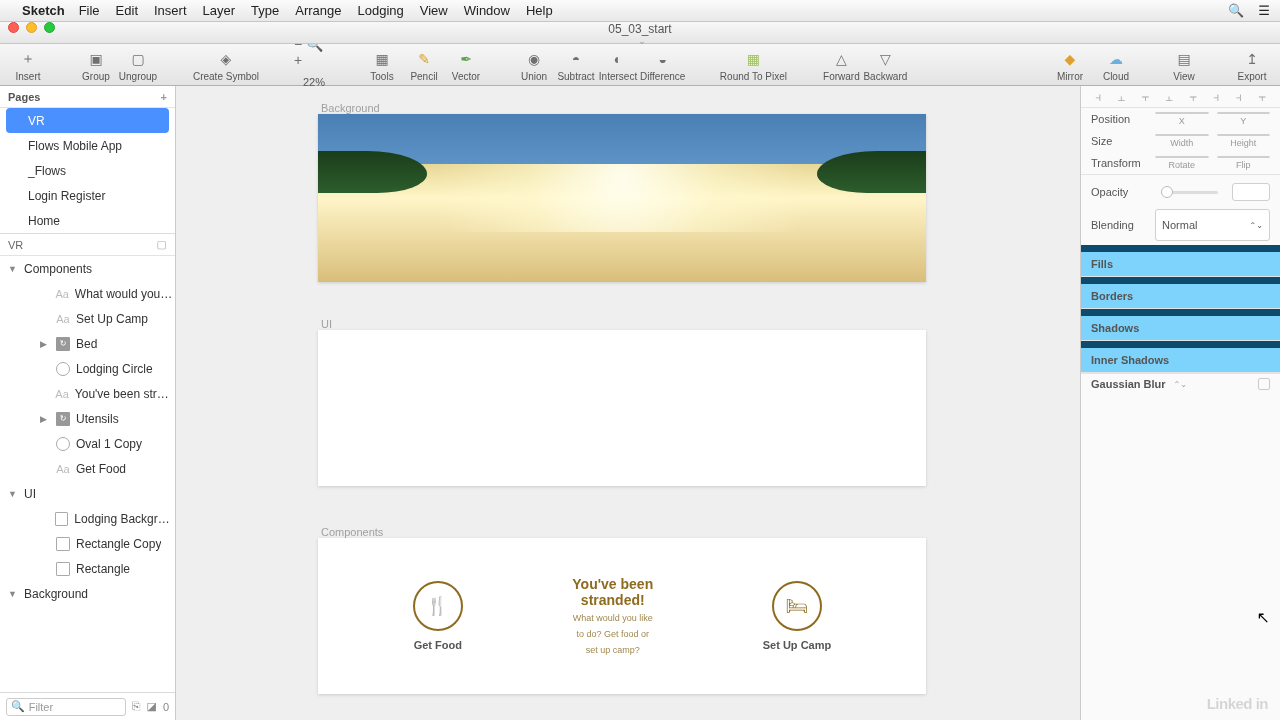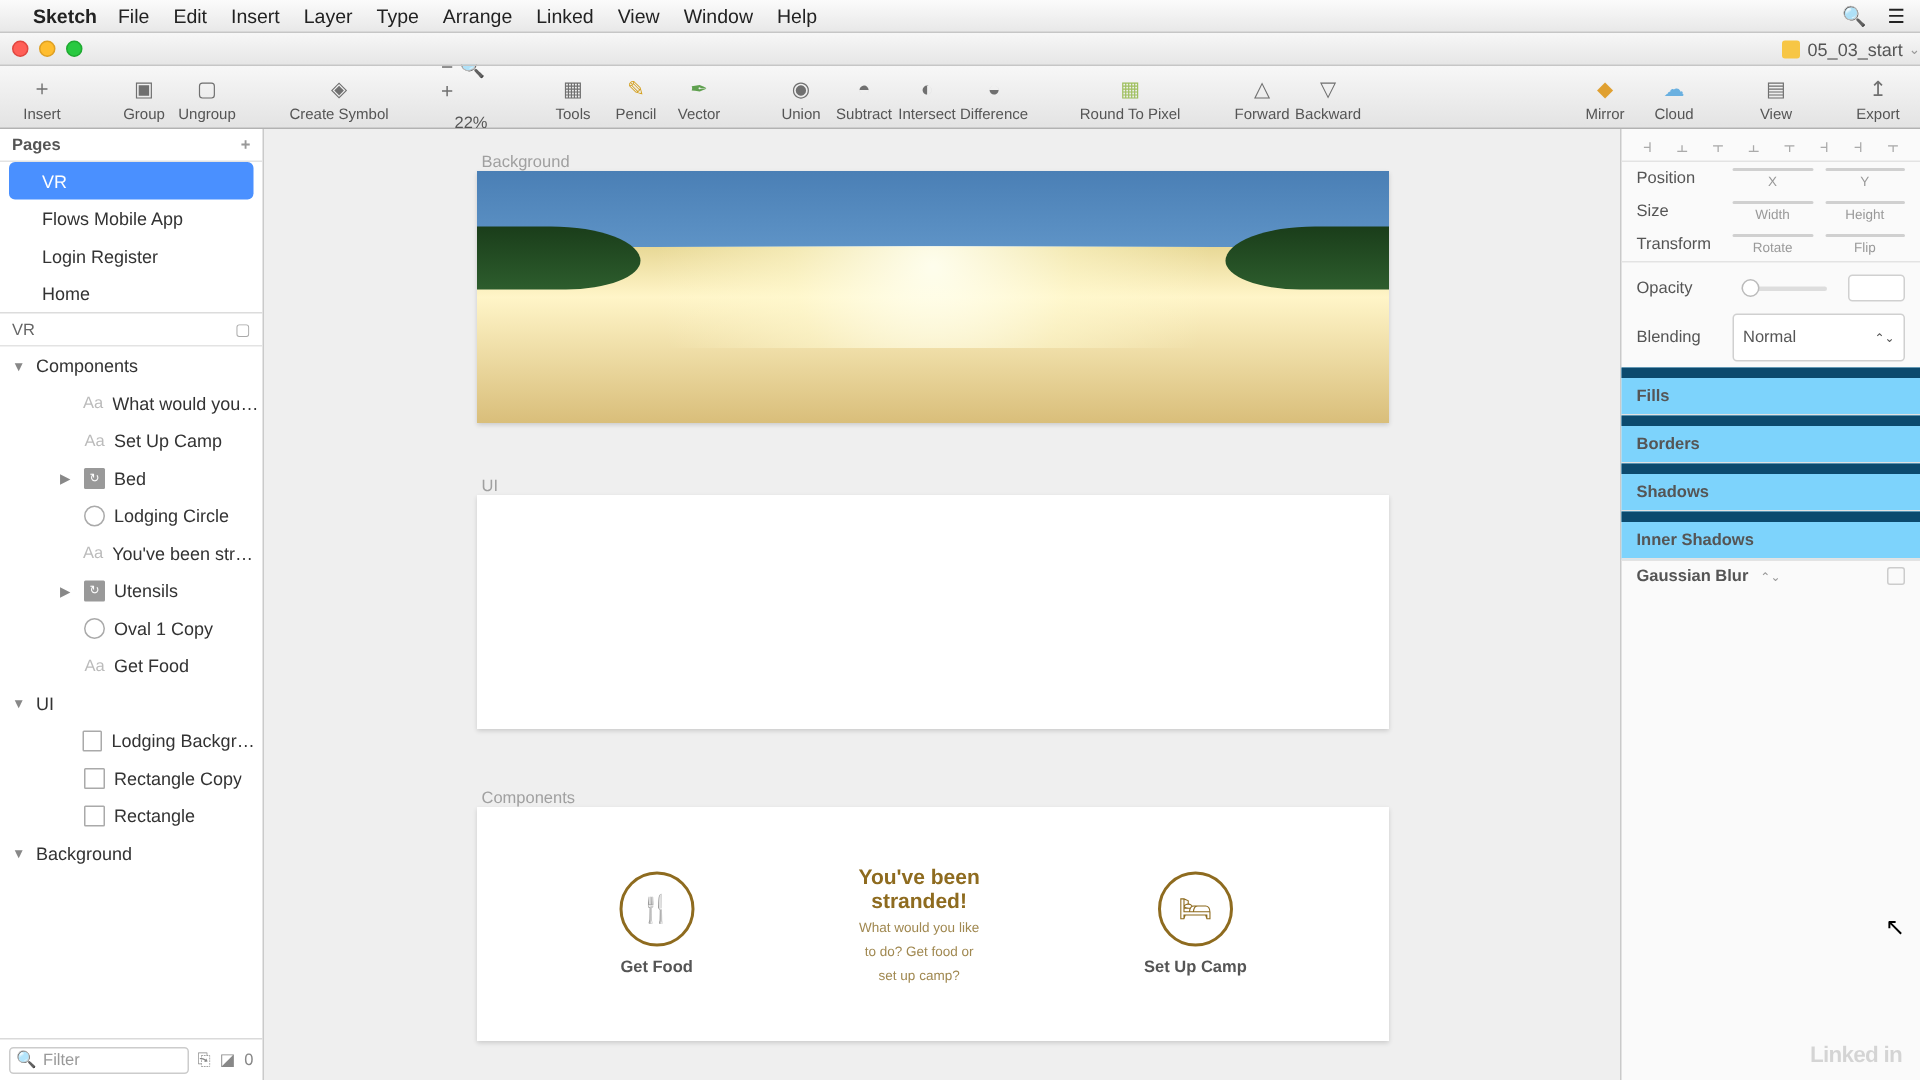--- a/index.html
+++ b/index.html
@@ -6,21 +6,21 @@
 body { width: 1280px; height: 720px; overflow: hidden; background: #ececec; position: relative; }
 
 
 .menubar { height: 22px; background: linear-gradient(#fbfbfb,#e8e8e8); display: flex; align-items: center; padding: 0 10px; font-size: 13px; color: #222; border-bottom: 1px solid #c6c6c6; }
 .menubar .apple { margin-right: 12px; font-size: 14px; }
 .menubar .appname { font-weight: 700; margin-right: 14px; }
 .menubar .mitem { margin-right: 16px; cursor: default; }
 .menubar .right { margin-left: auto; display:flex; gap:14px; align-items:center; }
 
 
-.titlebar { height: 22px; background: linear-gradient(#f7f7f7,#e6e6e6); display: flex; align-items: center; justify-content: flex-end; font-size: 12px; color: #555; border-bottom: 1px solid #c6c6c6; position:relative; }
+.titlebar { height: 22px; background: linear-gradient(#f7f7f7,#e6e6e6); display: flex; align-items: center; justify-content: flex-start; font-size: 12px; color: #555; border-bottom: 1px solid #c6c6c6; position:relative;flex-direction:column; }
 .traffic { position:absolute; left:8px; display:flex; gap:7px; }
 .traffic span { width:11px; height:11px; border-radius:50%; display:block; }
 .t-close{background:#ff5f57;border:1px solid #e1463f}
 .t-min{background:#ffbd2e;border:1px solid #dfa023}
 .t-max{background:#28c940;border:1px solid #1faa31}
 .docicon{width:12px;height:12px;background:#f7c645;border-radius:2px;margin-right:5px}
 .titlebar .chev{margin-left:4px;color:#999;font-size:9px}
 
 
 .toolbar { height: 42px; background: linear-gradient(#f7f7f7,#e3e3e3); border-bottom:1px solid #b2b2b2; display:flex; align-items:center; padding:0 8px; gap:6px; font-size:10px; color:#555;}
@@ -94,21 +94,21 @@
 
 <div class="menubar">
   <span class="apple"></span>
   <span class="appname">Sketch</span>
   <span class="mitem">File</span>
   <span class="mitem">Edit</span>
   <span class="mitem">Insert</span>
   <span class="mitem">Layer</span>
   <span class="mitem">Type</span>
   <span class="mitem">Arrange</span>
-  <span class="mitem">Linked</span>
+  <span class="mitem">Lodging</span>
   <span class="mitem">View</span>
   <span class="mitem">Window</span>
   <span class="mitem">Help</span>
   <div class="right">
     <span>🔍</span>
     <span>☰</span>
   </div>
 </div>
 
 <div class="titlebar">
@@ -222,20 +222,21 @@
 <div class="app">
 
   <div class="leftpanel">
     <div class="pages-hdr">
       <span>Pages</span>
       <span style="color:#999">+</span>
     </div>
     <div class="pages-list">
       <div class="page-item sel">VR</div>
       <div class="page-item">Flows Mobile App</div>
+      <div class="page-item">_Flows</div>
       <div class="page-item">Login Register</div>
       <div class="page-item">Home</div>
     </div>
     <div class="artname">
       <span>VR</span>
       <span style="color:#aaa">▢</span>
     </div>
     <div class="layers" id="layer-list">
         <div class="layer d0 grp">
           <span class="arrow">▼</span>

